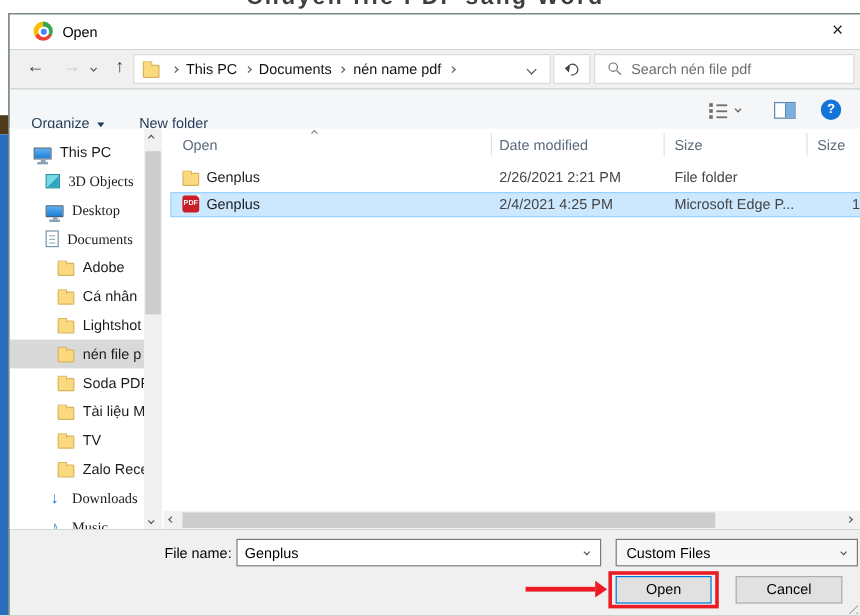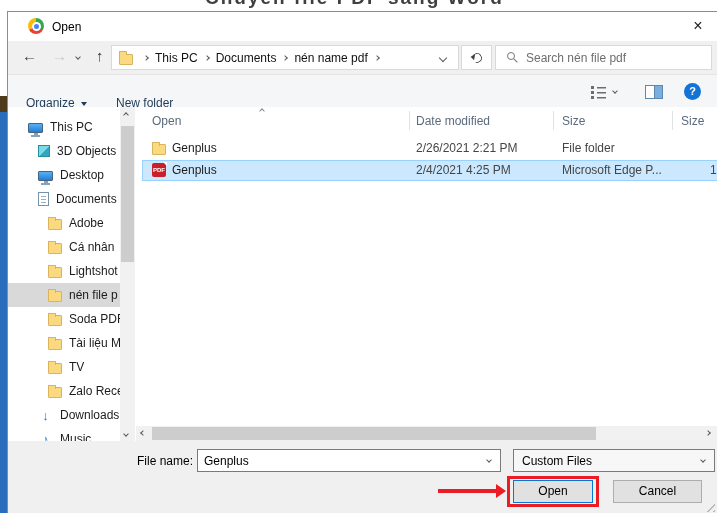--- a/index.html
+++ b/index.html
@@ -70,21 +70,21 @@
   .ic-preview { position:absolute; left:637px; top:10px; width:18px; height:14px; border:1px solid #5c87b0; cursor:pointer;
     background:linear-gradient(to right, #fdfdfd 0 8px, #5c87b0 8px 9px, #79aede 9px); }
   .ic-help { position:absolute; left:676px; top:8px; width:17px; height:17px; border-radius:50%; background:#1373d6; color:#fff; font-weight:bold; font-size:11px; text-align:center; line-height:17px; cursor:pointer; }
 
   
   .content { position:absolute; left:0; top:95px; right:0; height:334px; background:#fff; overflow:hidden; }
 
   .sidebar { position:absolute; left:0; top:0; width:127px; height:100%; background:#fff; overflow:hidden; }
   .side-item { position:relative; width:127px; height:24px; display:flex; align-items:center; gap:7px; cursor:pointer; white-space:nowrap; overflow:hidden; }
   .side-item .lbl { color:#1c1c1c; }
-  .lvl1 { padding-left:20px; } .lvl2 { padding-left:30px; } .lvl3 { padding-left:40px;align-items:center; }
+  .lvl1 { padding-left:20px; } .lvl2 { padding-left:30px;font-family:Liberation Serif, serif; } .lvl3 { padding-left:40px;align-items:center; }
   .side-item.sel { background:#d9d9d9; }
   .side-items { position:absolute; left:0; top:8px; }
 
   .vscroll { position:absolute; right:0; top:0; width:15px; height:100%; background:#f1f1f1; }
   .vthumb { position:absolute; left:1px; top:19px; width:13px; height:136px; background:#cdcdcd; cursor:pointer; }
   .sb-up { position:absolute; left:4px; top:6px; }
   .sb-down { position:absolute; left:4px; bottom:5px; }
 
   
   .ic-folder { position:relative; width:14px; height:11px; background:#fbda7f; border:1px solid #d9b45c; border-radius:1px; margin-top:3px; flex:none; }

